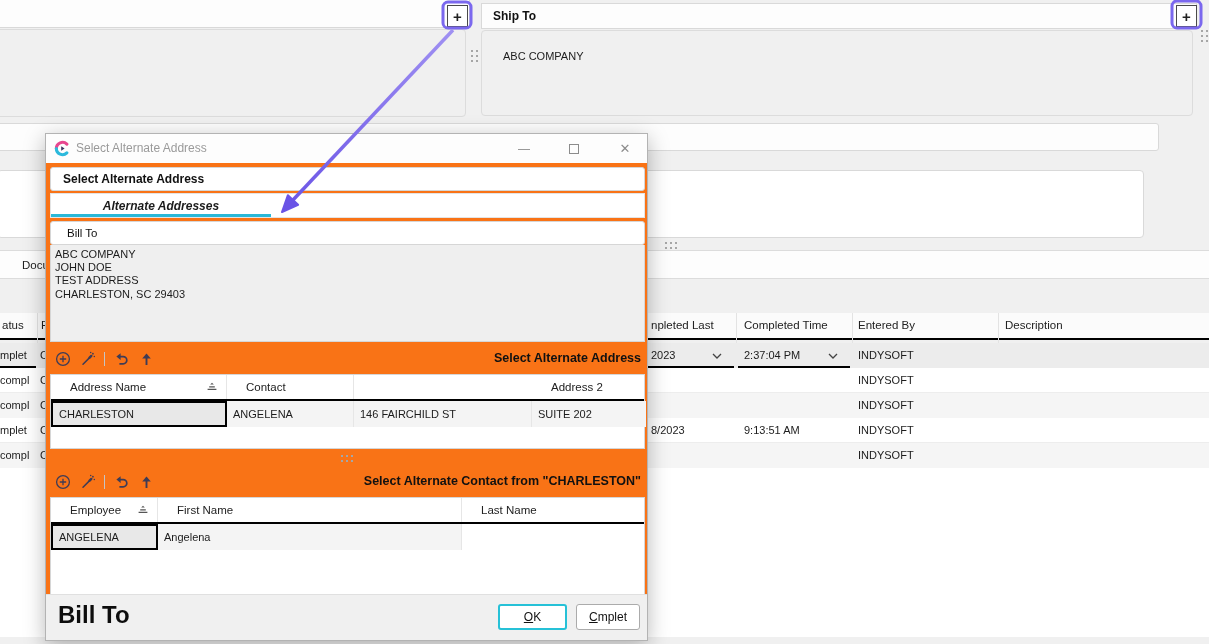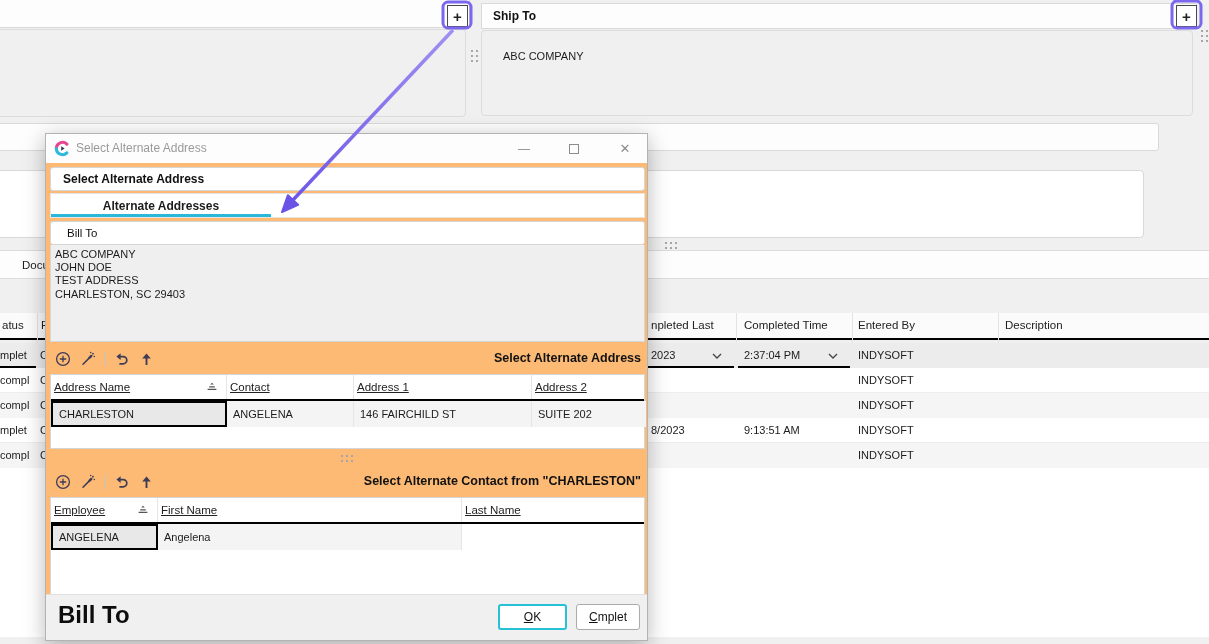--- a/index.html
+++ b/index.html
@@ -37,21 +37,21 @@
   .bg-grid-header { background:#fbfbfb; border-bottom:2px solid #000; }
   .bg-col-sep { width:1px; background:#e3e3e3; }
   .bg-row { position:absolute; left:0; width:1209px; height:25px; }
   .bg-cell { position:absolute; top:0; height:25px; line-height:25px; white-space:nowrap; overflow:hidden; }
   .edit-underline { position:absolute; bottom:0; height:2px; background:#000; }
   .chev { position:absolute; top:10px; }
 
   
   .dialog {
     left:45px; top:133px; width:603px; height:508px;
-    background:#fdba74; border:1px solid #b3b3b3;
+    background:#f97316; border:1px solid #b3b3b3;
     box-shadow:0 5px 20px rgba(0,0,0,.28);
   }
   .titlebar { position:absolute; left:0; top:0; width:100%; height:29px; background:#fdfdfd; }
   .title-text { position:absolute; left:30px; top:0; height:29px; line-height:29px; font-size:12px; color:#9a9a9a; }
   .winbtn { position:absolute; top:0; width:34px; height:29px; display:flex; align-items:center; justify-content:center; color:#8c8c8c; font-size:12px; cursor:pointer; }
   .maxbox { width:10px; height:10px; border:1px solid #8c8c8c; }
 
   .groupbox { position:absolute; background:#fff; border:1px solid #d6d6d6; border-radius:3px; }
   .groupbox .lbl { position:absolute; left:12px; top:0; height:100%; display:flex; align-items:center; font-weight:bold; font-size:12px; color:#111; }
 
@@ -63,22 +63,22 @@
   .addr-box { position:absolute; background:#efefef; border:1px solid #d6d6d6; border-top:none; }
   .addr-box .line { padding-left:4px; line-height:13.2px; }
 
   .toolbar { position:absolute; display:flex; align-items:center; gap:7px; color:#3e3c56; }
   .tool { width:18px; height:18px; display:flex; align-items:center; justify-content:center; cursor:pointer; }
   .tool-sep { width:1px; height:14px; background:#c4c4c4; }
   .tb-label { position:absolute; right:6px; font-weight:bold; font-size:12.5px; color:#111; white-space:nowrap; }
 
   .dgrid { position:absolute; background:#fff; border:1px solid #d6d6d6; }
   .dg-header { position:absolute; left:0; top:0; width:100%; height:26px; background:#fff; border-bottom:2px solid #000; }
-  .dg-hcell { position:absolute; top:0; height:24px; line-height:24px; padding-left:3px; font-size:11.5px; color:#222;
-              border-right:1px solid #e6e6e6; overflow:hidden; cursor:pointer;text-decoration:underline; }
+  .dg-hcell { position:absolute; top:0; height:24px; line-height:24px; padding-left:19px; font-size:11.5px; color:#222;
+              border-right:1px solid #e6e6e6; overflow:hidden; cursor:pointer; }
   .dg-row { position:absolute; left:0; width:100%; height:26px; }
   .dg-cell { position:absolute; top:0; height:26px; line-height:26px; padding-left:6px; background:#f4f4f4;
              border-right:1px solid #e6e6e6; overflow:hidden; cursor:pointer; }
   .dg-cell.sel { background:#e8e8e8; border:2px solid #000; line-height:22px; }
   .sort-ic { position:absolute; right:8px; top:7px; }
 
   .footer { position:absolute; left:0; bottom:0; width:100%; height:46px; background:#f0f0f0; border-top:1px solid #e0e0e0; }
   .footer-caption { position:absolute; left:12px; top:6px; font-size:24px; font-weight:bold; color:#0d0d0d; }
   .btn { position:absolute; top:9px; height:26px; background:#fff; display:flex; align-items:center; justify-content:center;
          font-size:12px; color:#111; border-radius:3px; cursor:pointer; }
@@ -208,21 +208,21 @@
       <span class="winbtn" style="left:511px;">
           <span class="maxbox"></span>
         </span>
       <span class="winbtn" style="left:562px; font-size:13px;">✕</span>
     </div>
 
     <div class="groupbox" style="left:4px; top:33px; width:595px; height:24px;">
       <span class="lbl">Select Alternate Address</span>
     </div>
 
-    <div class="tabstrip" style="left:4px; top:59px; width:595px; height:25px;">
+    <div class="tabstrip" style="left:4px; top:59px; width:595px; height:25px;font-style:italic;">
       <div class="tab">
         <span>Alternate Addresses</span>
         <span class="ink" style="background:#29b8d8;"></span>
       </div>
     </div>
 
     <div class="groupbox" style="left:4px; top:87px; width:595px; height:24px;">
       <span class="lbl" style="left:16px; font-weight:normal; font-size:11.5px;">Bill To</span>
     </div>
 
@@ -270,21 +270,20 @@
         <span class="dg-hcell" style="left:0; width:176px;">
           <span>Address Name</span>
           <span class="sort-ic">
             <svg width="12" height="10" viewBox="0 0 12 10">
                 <path d="M4.2 2.6 L6 0.8 L7.8 2.6 Z" fill="#555"></path>
                 <path d="M3.2 4.9 H8.8 M1.6 7.4 H10.4" stroke="#555" stroke-width="1.1"></path>
               </svg>
             </span>
         </span>
         <span class="dg-hcell" style="left:176px; width:127px;">Contact</span>
-        <span class="dg-hcell" style="left:303px; width:178px;">Address 1</span>
         <span class="dg-hcell" style="left:481px; width:114px; border-right:none;">Address 2</span>
       </div>
       <div class="dg-row" style="top:26px;">
         <span class="dg-cell sel" style="left:0; width:176px;">CHARLESTON</span>
         <span class="dg-cell" style="left:176px; width:127px;">ANGELENA</span>
         <span class="dg-cell" style="left:303px; width:178px;">146 FAIRCHILD ST</span>
         <span class="dg-cell" style="left:481px; width:114px; border-right:none;">SUITE 202</span>
       </div>
     </div>
 

